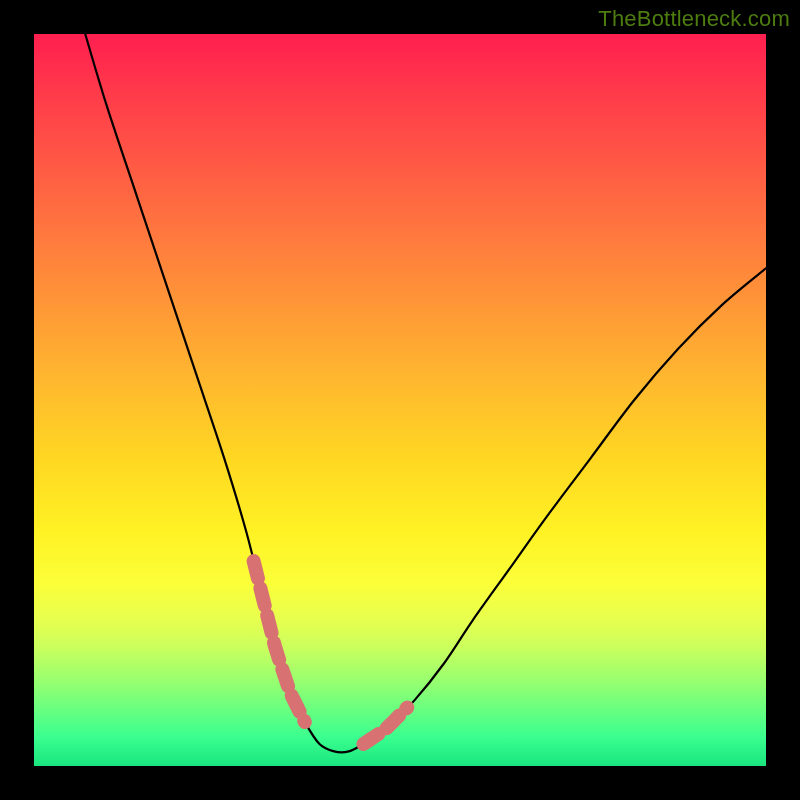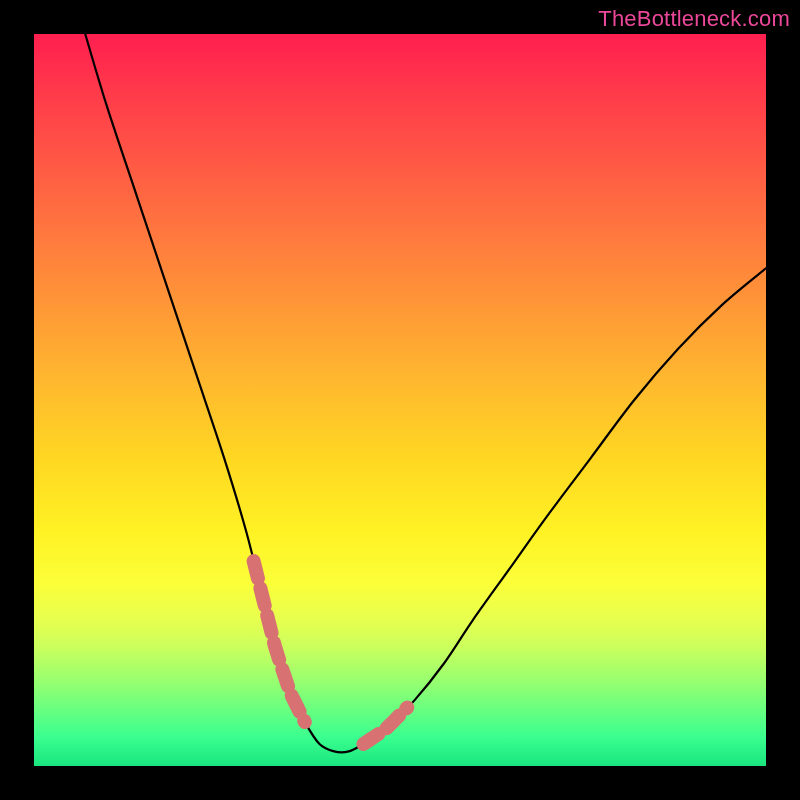--- a/index.html
+++ b/index.html
@@ -41,21 +41,21 @@
       #9cff6e 88%,
       #6cff7f 92%,
       #3bff8f 96%,
       #19e57f 100%
     );
   }
   .watermark {
     position: absolute;
     top: 6px;
     right: 10px;
-    color: #ec4899;
+    color: #4d7c0f;
     font-size: 22px;
     letter-spacing: 0.2px;
     user-select: none;
   }
   svg.curve-layer {
     position: absolute;
     top: 0;
     left: 0;
     width: 732px;
     height: 732px;

